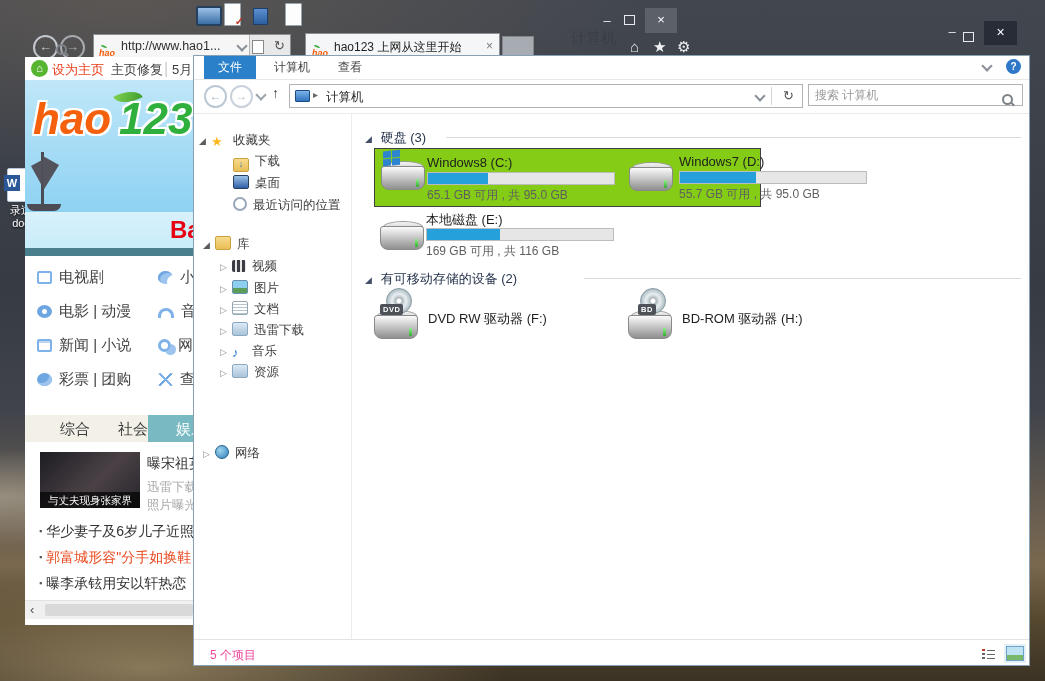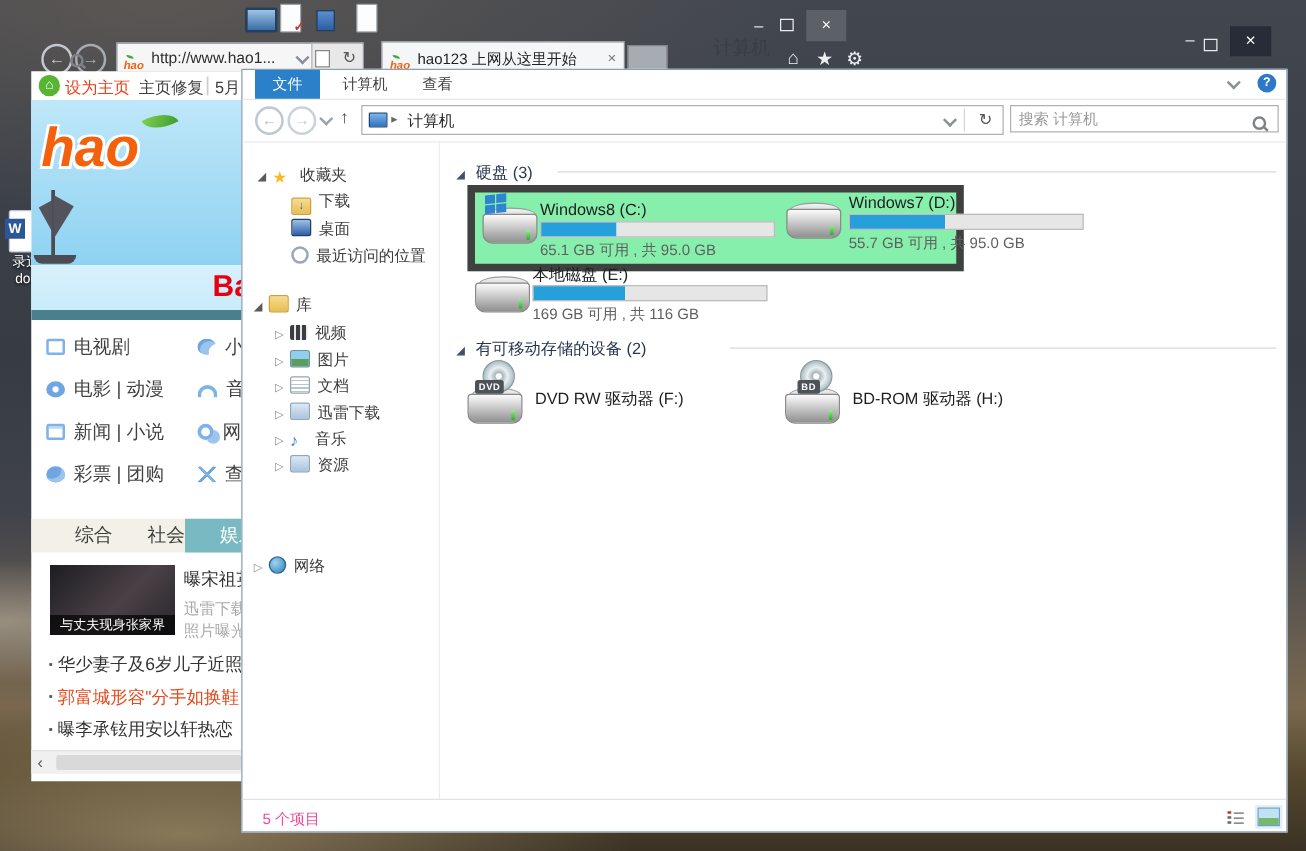--- a/index.html
+++ b/index.html
@@ -91,21 +91,21 @@
   .ni-film{background:repeating-linear-gradient(90deg,#3c3c44 0 3px,#e8e8e8 3px 5px)}
   .ni-pic{background:linear-gradient(180deg,#8ecff0 55%,#5a9e5a 55%);border:1px solid #6a92b0}
   .ni-doc{background:repeating-linear-gradient(180deg,#fff 0 2px,#b9c4cc 2px 3px);border:1px solid #93a5b1}
   .ni-lib{background:linear-gradient(180deg,#dce9f5,#a9c4da);border:1px solid #8aa8c0}
   .ni-note{background:none;color:#2d7dd2;font-size:13px;width:14px;border-radius:0}
   .ni-pc{background:linear-gradient(180deg,#9cc2e8,#3a6ea5);border:1px solid #3c4c5c}
   .ni-net{border-radius:50%;background:radial-gradient(circle at 35% 35%,#9fd4f0,#2e7fb8);border:1px solid #23638e;width:12px;height:12px}
   .selrow{background:#ececec;border:1px solid #dcdcdc}
   .grphdr{font-size:13px;color:#28354e;white-space:nowrap}
   .grule{height:1px;background:#d9d9d9}
-  .tile-sel{background:#86efac;border:6px solid #404040}
+  .tile-sel{background:#84cc16;border:1px solid #404040}
   .dname{font-size:13px;color:#1e1e1e;white-space:nowrap}
   .dcap{font-size:12px;color:#5f5f5f;white-space:nowrap}
   .bar{background:#e6e6e6;border:1px solid #bcbcbc;height:11px;width:186px}
   .bar i{display:block;height:100%;background:#26a0da}
   .hdd{width:44px;height:30px}
   .hdd .top{position:absolute;left:3px;top:0;width:38px;height:10px;border-radius:50%;background:linear-gradient(180deg,#f4f4f4,#c2c2c2);border:1px solid #9a9a9a}
   .hdd .body{position:absolute;left:0;top:5px;width:42px;height:22px;border:1px solid #8a8a8a;border-radius:3px 3px 8px 8px;background:linear-gradient(180deg,#fbfbfb,#d5d5d5 35%,#a6a6a6 78%,#909090)}
   .hdd .led{position:absolute;right:6px;bottom:4px;width:3px;height:8px;border-radius:1px;background:linear-gradient(#93f08c,#2fae2b)}
   .winlogo{width:8px;height:7px;background:#2f84d0;box-shadow:9px 0 0 #2f84d0,0 8px 0 #2f84d0,9px 8px 0 #2f84d0;transform:skewY(-6deg)}
   .disc{width:24px;height:24px;border-radius:50%;border:1px solid #8899a2;background:radial-gradient(circle,#ffffff 2px,#aab6bc 3px,#e9eff2 7px,#a2b4ba 13px,#ccd8dc 17px)}
@@ -172,20 +172,21 @@
 
       <div class="a homecirc" style="left:6px;top:3px">⌂</div>
       <span class="a" style="left:27px;top:4px;font-size:13px;color:#e8401c">设为主页</span>
       <span class="a" style="left:86px;top:4px;font-size:13px;color:#3f3f3f">主页修复</span>
       <span class="a" style="left:139px;top:3px;color:#ccc">|</span>
       <span class="a" style="left:147px;top:4px;font-size:13px;color:#3f3f3f">5月</span>
 
       <div class="a banner1" style="left:0;top:23px;width:677px;height:132px">
         <div class="leaf a" style="left:90px;top:10px"></div>
         <span class="logo-hao a" style="left:8px;top:14px">hao</span>
+        <span class="logo-123 a" style="left:94px;top:14px">123</span>
         <div class="ship a" style="left:16px;top:72px"></div>
         <div class="hull a" style="left:2px;top:124px"></div>
       </div>
       <div class="a banner2" style="left:0;top:155px;width:677px;height:36px">
         <span class="a" style="left:145px;top:4px;font-weight:bold;font-size:24px;color:#e60012">Ba</span>
       </div>
       <div class="a tealbar" style="left:0;top:191px;width:677px;height:8px"></div>
 
       <div class="a hrow" style="left:12px;top:211px"><span class="hico hi-tv"></span><span>电视剧</span></div>
       <div class="a hrow" style="left:133px;top:211px"><span class="hico hi-bal"></span><span>小游戏</span></div>
@@ -246,21 +247,21 @@
         <span class="a" style="left:36px;top:4px;font-size:12.5px;color:#2b2b2b">计算机</span>
         <span class="chev a" style="right:38px;top:7px"></span>
         <span class="a" style="right:30px;top:2px;width:1px;height:18px;background:#d5d5d5"></span>
         <span class="a" style="right:8px;top:3px;color:#555;font-size:13px">↻</span>
       </div>
       <input class="srch a" style="left: 614px; top: 4px;" placeholder="搜索 计算机">
       <span class="mag a" style="left:808px;top:11px"></span>
     </div>
 
     <div class="a" style="left:0;top:57px;width:157px;height:525px">
-      <div class="navrow a" style="left:12px;top:17px"><span class="exp open">◢</span><span class="nic ni-star">★</span><span>收藏夹</span></div>
+      <div class="navrow a" style="left:5px;top:17px"><span class="exp open">◢</span><span class="nic ni-star">★</span><span>收藏夹</span></div>
       <div class="navrow a" style="left:39px;top:38px"><span class="nic ni-dl">↓</span><span>下载</span></div>
       <div class="navrow a" style="left:39px;top:60px"><span class="nic ni-desk"></span><span>桌面</span></div>
       <div class="navrow a" style="left:39px;top:82px"><span class="nic ni-clock"></span><span>最近访问的位置</span></div>
       <div class="navrow a" style="left:9px;top:121px"><span class="exp open">◢</span><span class="nic ni-folder"></span><span>库</span></div>
       <div class="navrow a" style="left:26px;top:143px"><span class="exp">▷</span><span class="nic ni-film"></span><span>视频</span></div>
       <div class="navrow a" style="left:26px;top:165px"><span class="exp">▷</span><span class="nic ni-pic"></span><span>图片</span></div>
       <div class="navrow a" style="left:26px;top:186px"><span class="exp">▷</span><span class="nic ni-doc"></span><span>文档</span></div>
       <div class="navrow a" style="left:26px;top:207px"><span class="exp">▷</span><span class="nic ni-lib"></span><span>迅雷下载</span></div>
       <div class="navrow a" style="left:26px;top:228px"><span class="exp">▷</span><span class="nic ni-note">♪</span><span>音乐</span></div>
       <div class="navrow a" style="left:26px;top:249px"><span class="exp">▷</span><span class="nic ni-lib"></span><span>资源</span></div>

